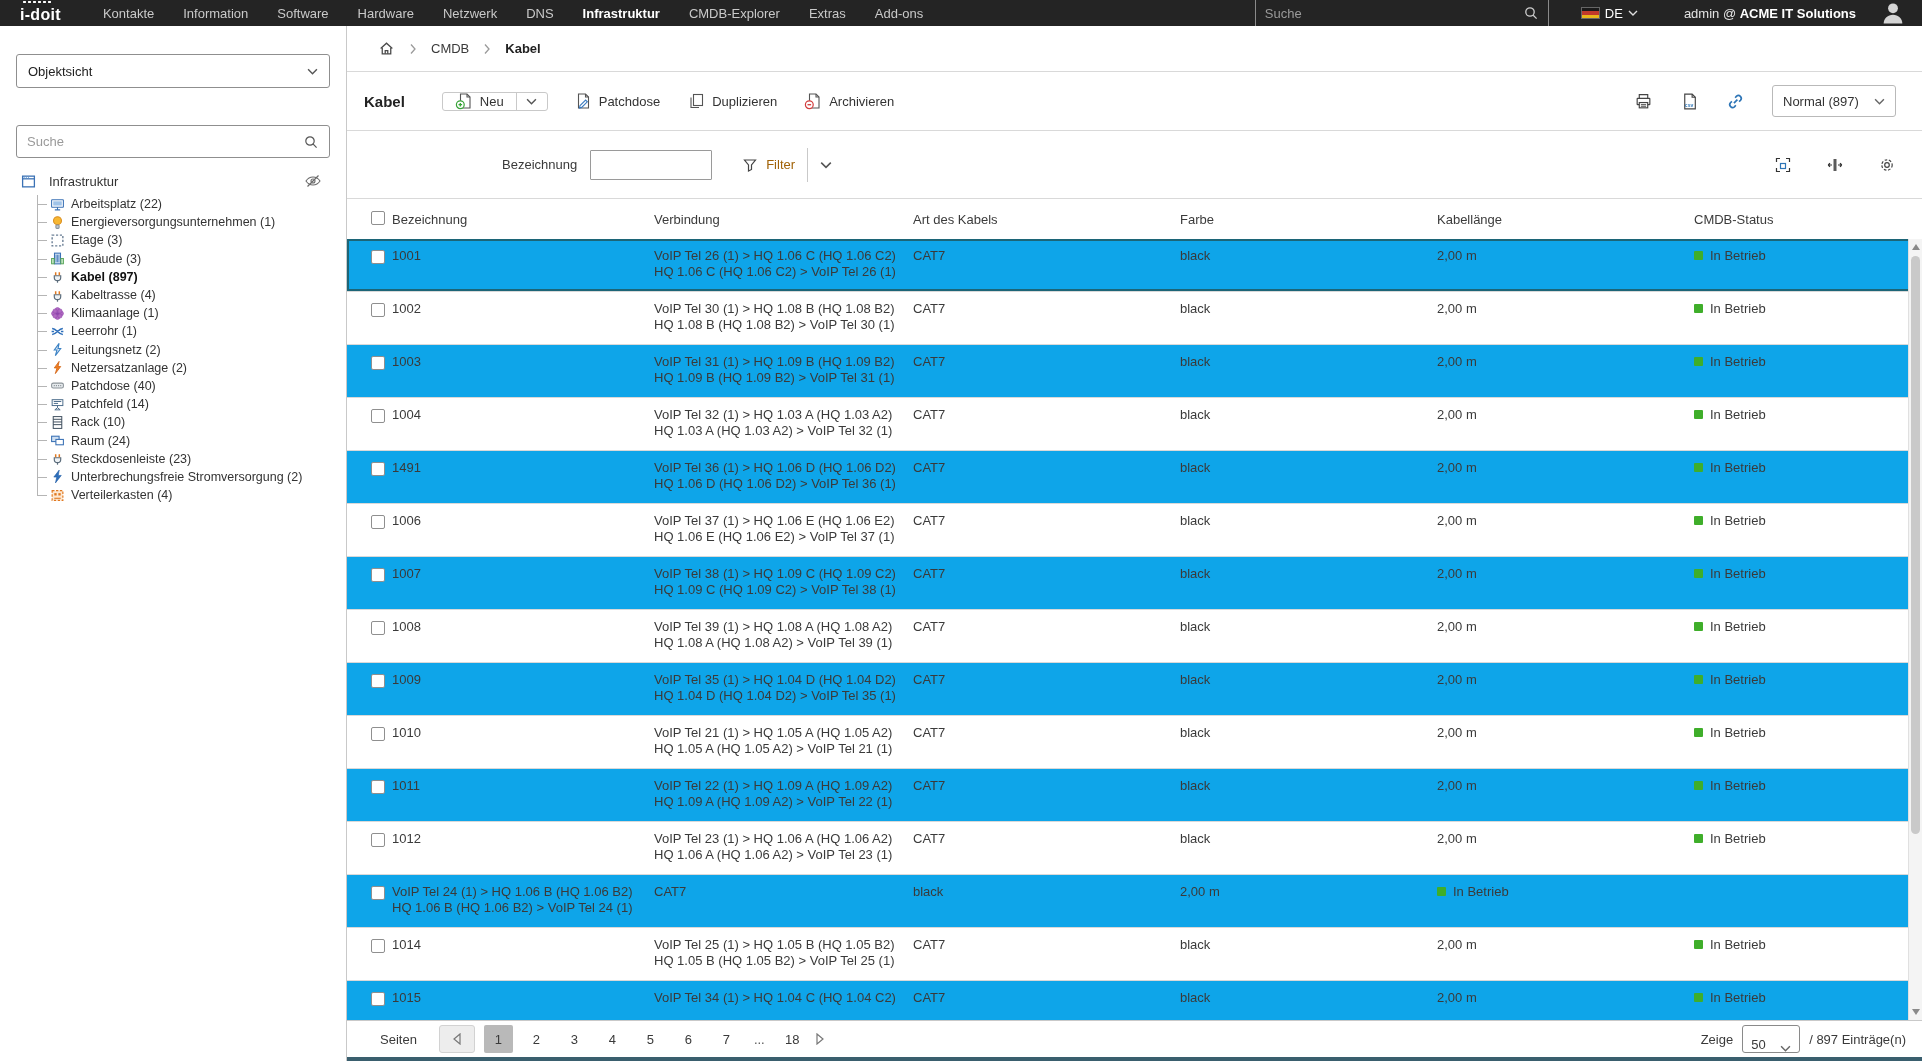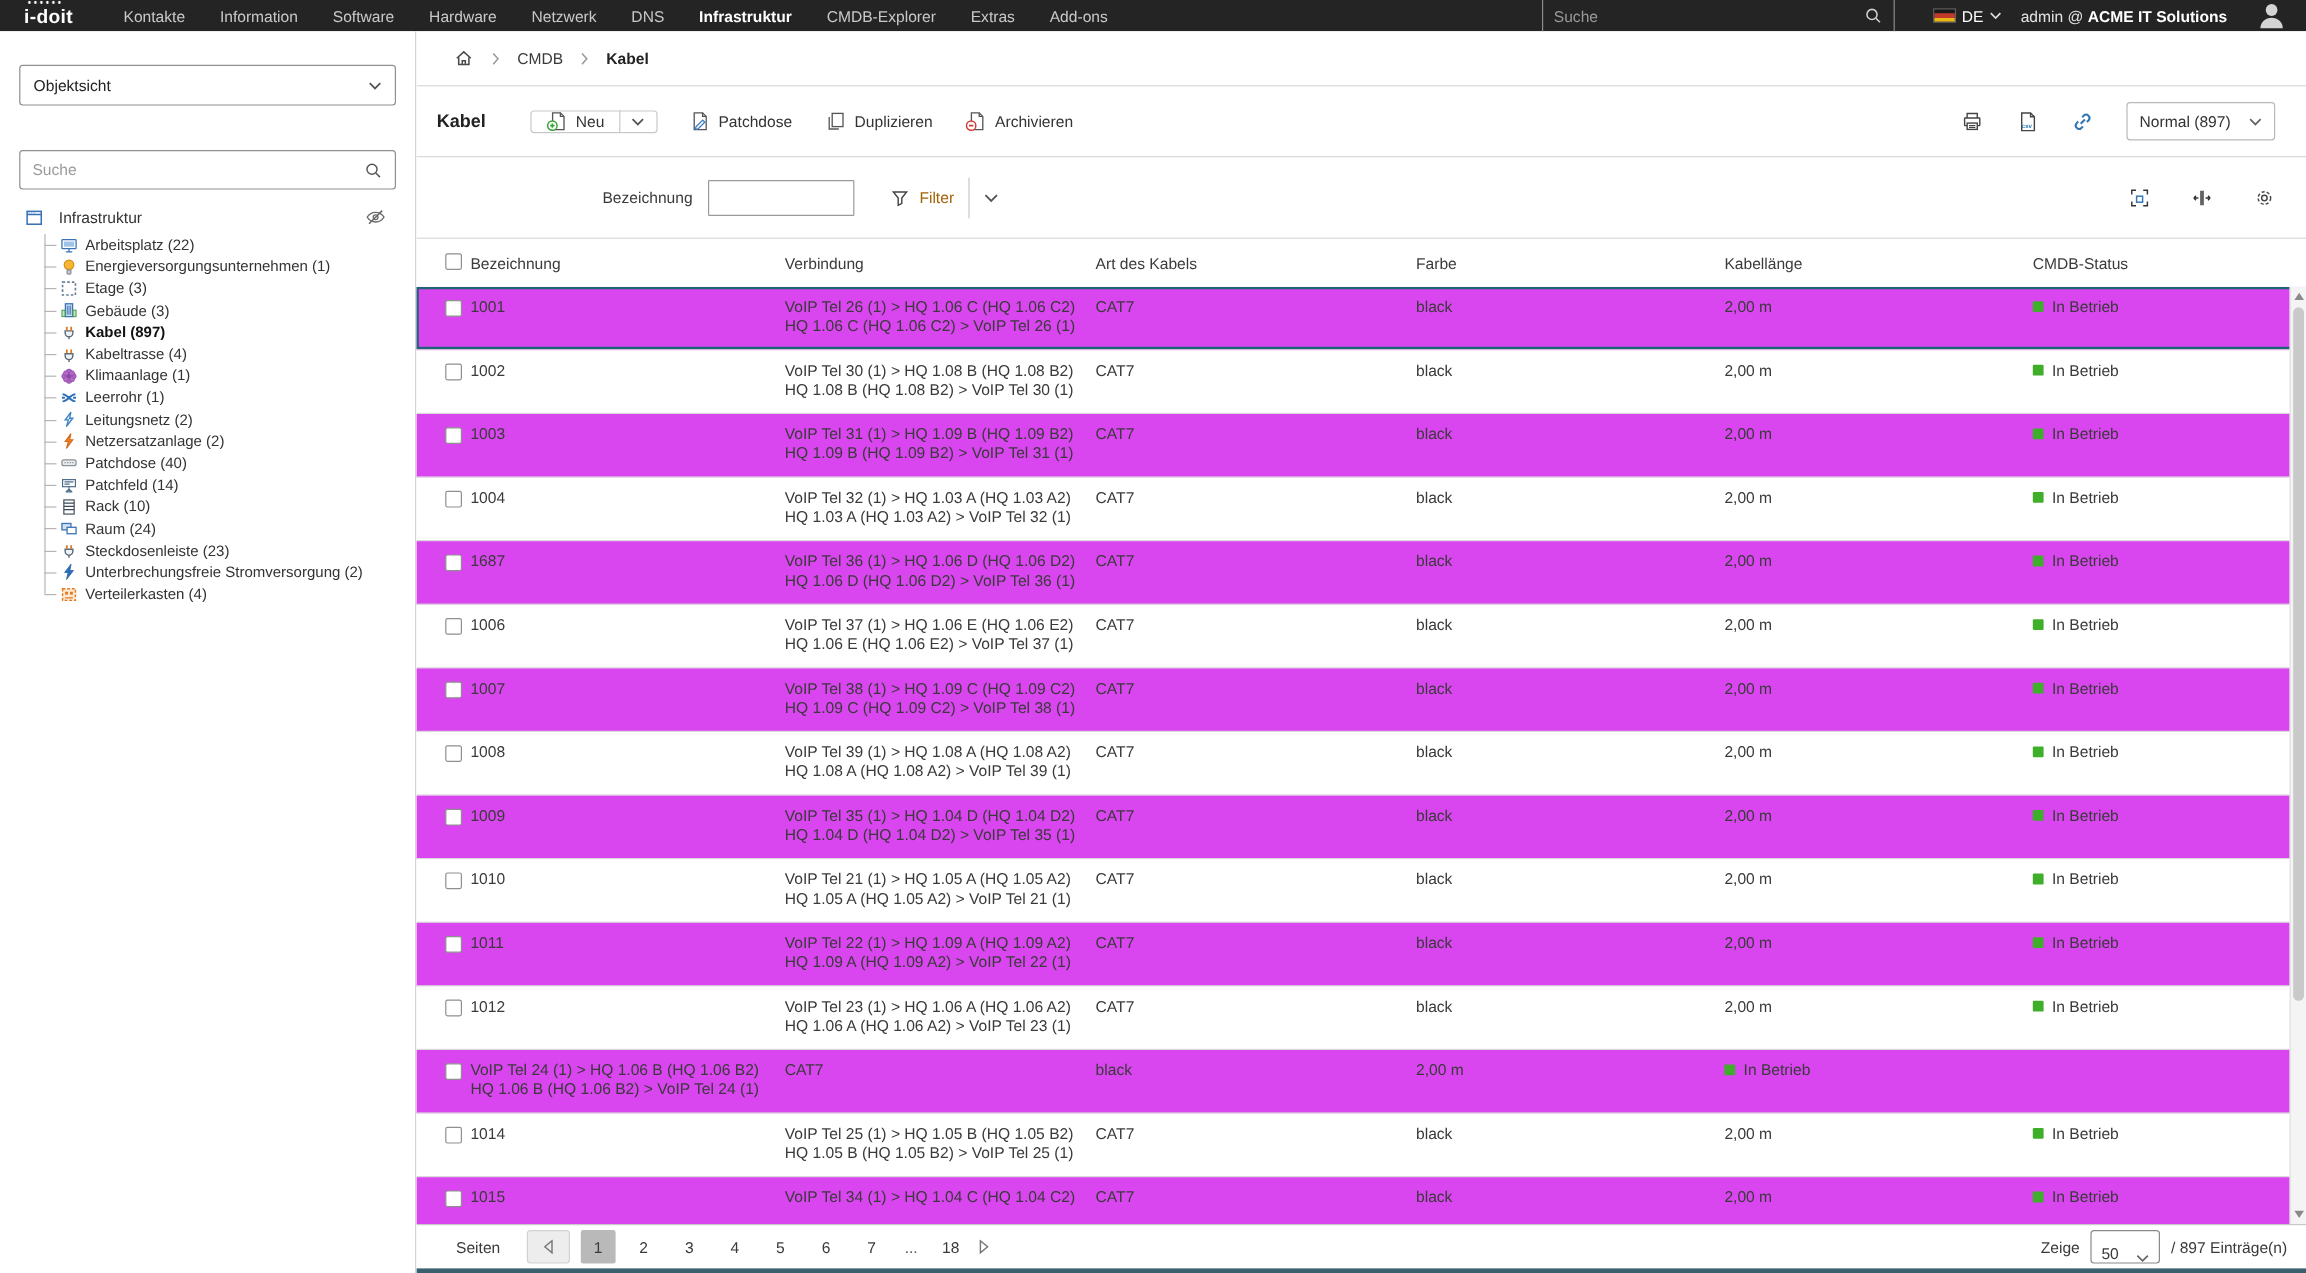--- a/index.html
+++ b/index.html
@@ -20,21 +20,21 @@
   .nav-item.active{color:#fff;font-weight:bold}
   .tb-search{margin-left:auto;width:294px;height:30px;border:1px solid #8a8a8a;
     border-radius:2px;display:flex;align-items:center;padding:0 9px;color:#9a9a9a}
   .tb-search input{flex:1;background:transparent;border:none;outline:none;
     color:#ddd;font-size:13px;min-width:0}
   .tb-search input::placeholder{color:#9a9a9a}
   .lang{display:flex;align-items:center;gap:5px;margin-left:32px;color:#fff;font-size:13px}
   .flag{width:19px;height:12px;border:1px solid #666;display:flex;flex-direction:column}
   .flag>div{flex:1}
   .flag .f1{background:#1a1a1a}.flag .f2{background:#c0392b}.flag .f3{background:#e8b71a}
-  .userbox{margin-left:16px;font-size:13px;color:#e3e3e3;white-space:nowrap}
+  .userbox{margin-left:46px;font-size:13px;color:#e3e3e3;white-space:nowrap}
   .userbox b{color:#fff}
   .avatar{margin-left:22px;width:30px;height:30px;display:flex;align-items:center;justify-content:center}
 
   
   .layout{flex:1;display:flex;overflow:hidden}
   .sidebar{width:347px;flex:0 0 auto;border-right:1px solid #c9c9c9;background:#fff;
     padding:28px 16px 0 16px;overflow:hidden}
   .select-box{height:34px;border:1px solid #8f8f8f;border-radius:3px;display:flex;
     align-items:center;justify-content:space-between;padding:0 11px;font-size:13px;
     color:#222;margin-bottom:37px;cursor:pointer}
@@ -86,21 +86,21 @@
 
   
   .thead{height:40px;flex:0 0 auto;display:grid;
     grid-template-columns:21px 262px 259px 267px 257px 257px 1fr;
     padding-left:24px;padding-right:14px;align-items:center;
     font-size:13px;color:#3b3b3b}
   .rows{flex:1;overflow:hidden;position:relative}
   .row{display:grid;grid-template-columns:21px 262px 259px 267px 257px 257px 1fr;
     padding-left:24px;padding-right:14px;height:53px;border-bottom:1px solid #d9d9d9;
     font-size:13px;color:#3a3a3a;background:#fff;cursor:pointer}
-  .row.odd{background:#d946ef}
+  .row.odd{background:#0ea5e9}
   .row.selected{box-shadow:inset 0 0 0 2px #1c6577}
   .c{padding-top:9px}
   .cbcell{padding-top:11px}
   .cb{display:inline-block;width:14px;height:14px;border:1px solid #8f8f8f;
     border-radius:2px;background:#fff;cursor:pointer}
   .conn div{line-height:16px;white-space:nowrap}
   .status{display:flex;gap:7px;align-items:flex-start}
   .dot{width:9px;height:9px;margin-top:3px;border-radius:1px;flex:0 0 auto}
 
   .vscroll{position:absolute;top:0;right:0;bottom:0;width:14px;background:#f4f4f4;
@@ -611,21 +611,21 @@
               <div class="c">CAT7</div>
               <div class="c">black</div>
               <div class="c">2,00 m</div>
               <div class="c status">
                 <span class="dot" style="background: rgb(63, 174, 42);"></span>
                 <span>In Betrieb</span>
               </div>
             </div>
             <div class="row odd">
               <div class="c cbcell"><span class="cb"></span></div>
-              <div class="c">1687</div>
+              <div class="c">1491</div>
               <div class="c conn">
                 <div>VoIP Tel 36 (1) &gt; HQ 1.06 D (HQ 1.06 D2)</div>
                 <div>HQ 1.06 D (HQ 1.06 D2) &gt; VoIP Tel 36 (1)</div>
               </div>
               <div class="c">CAT7</div>
               <div class="c">black</div>
               <div class="c">2,00 m</div>
               <div class="c status">
                 <span class="dot" style="background: rgb(63, 174, 42);"></span>
                 <span>In Betrieb</span>

